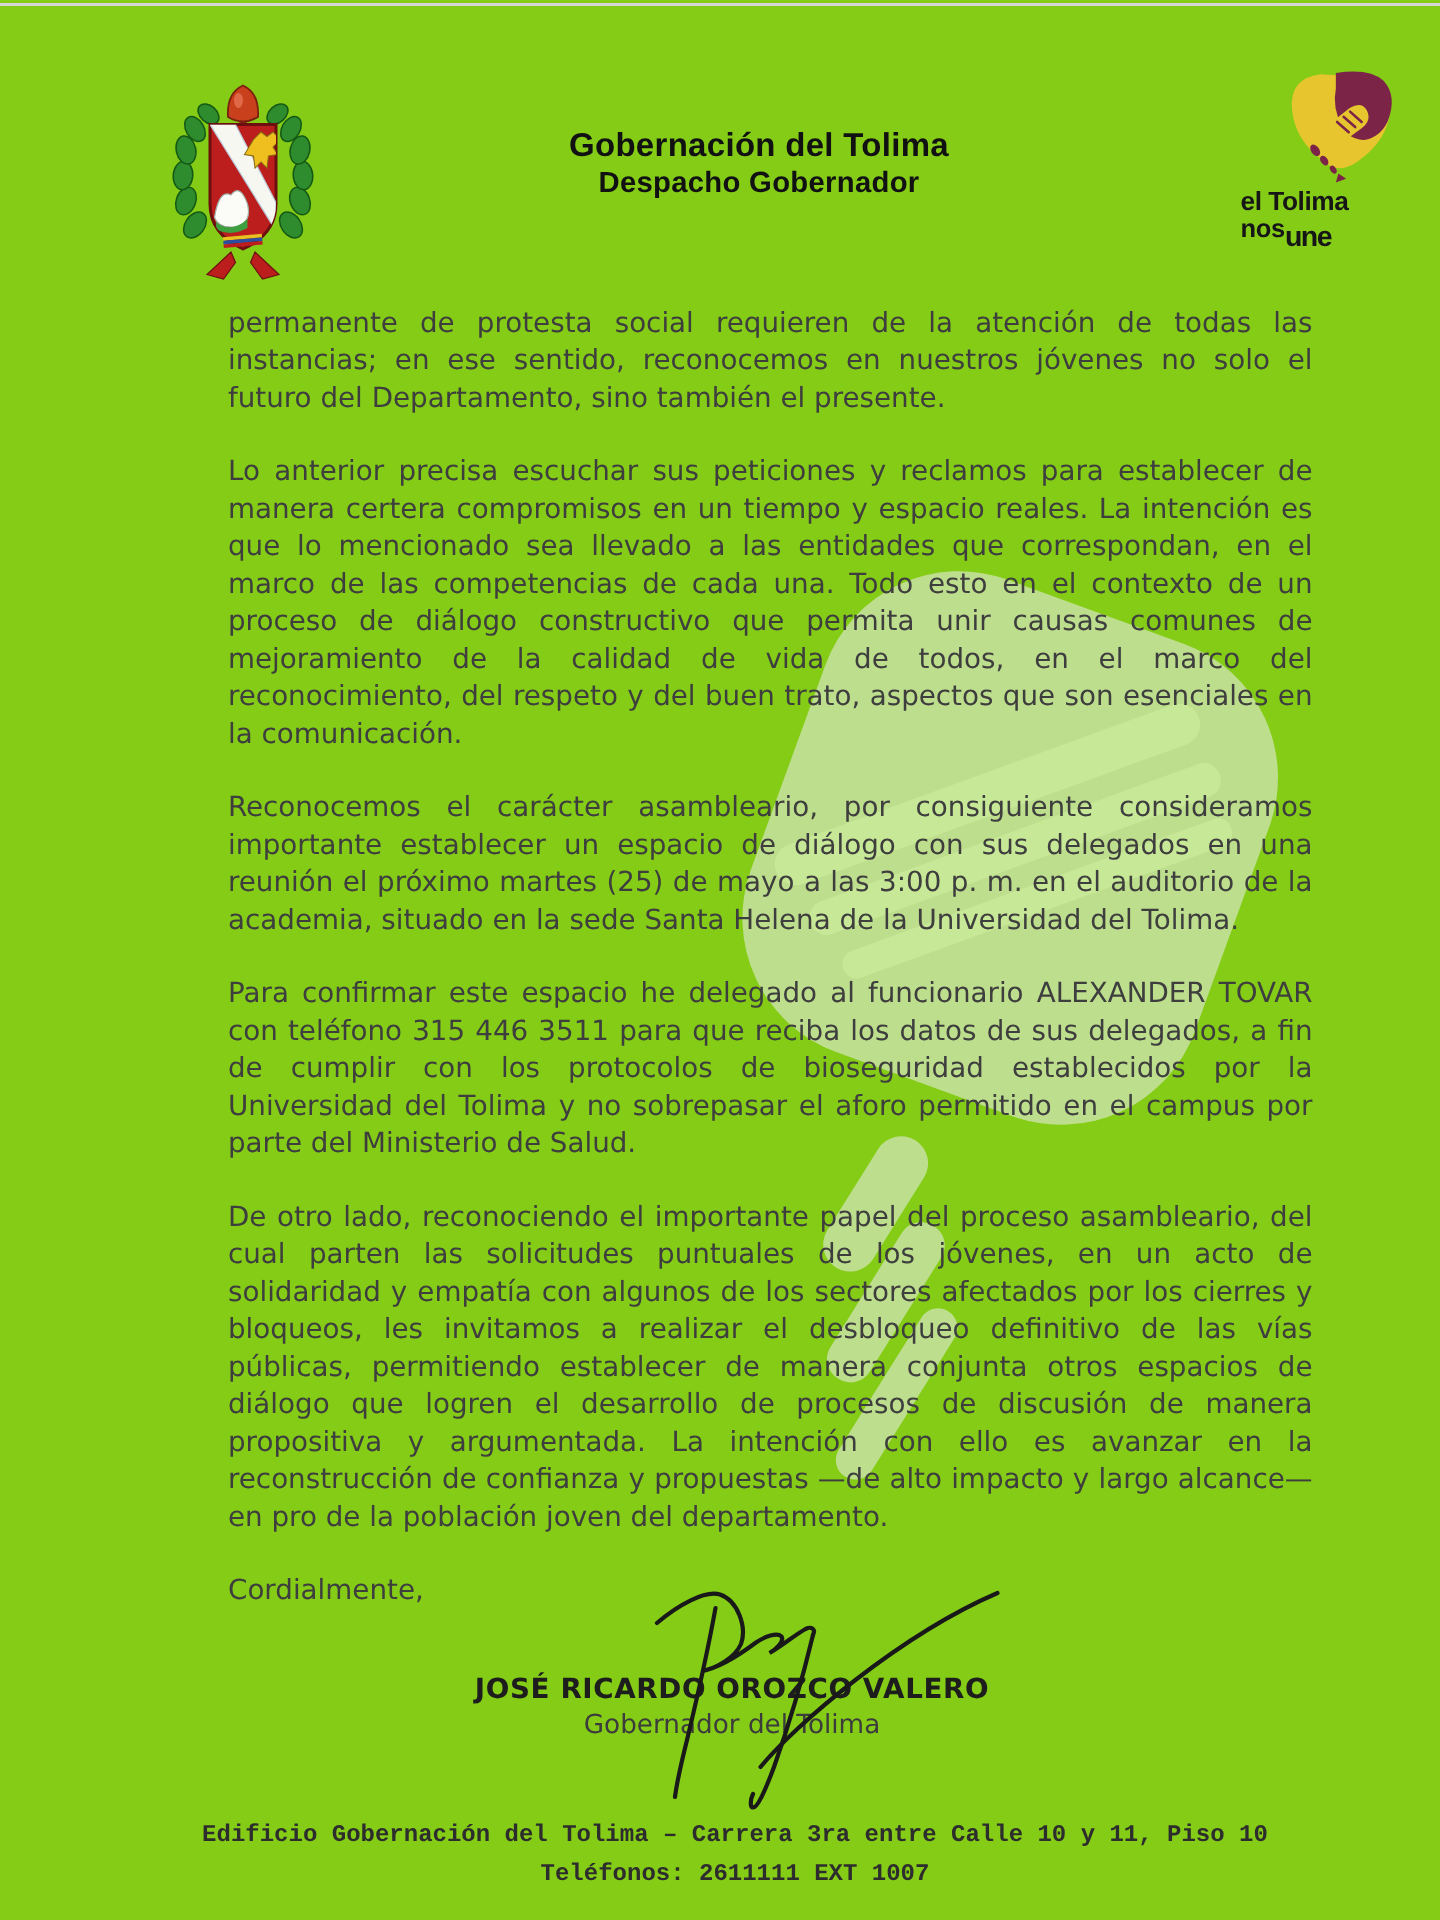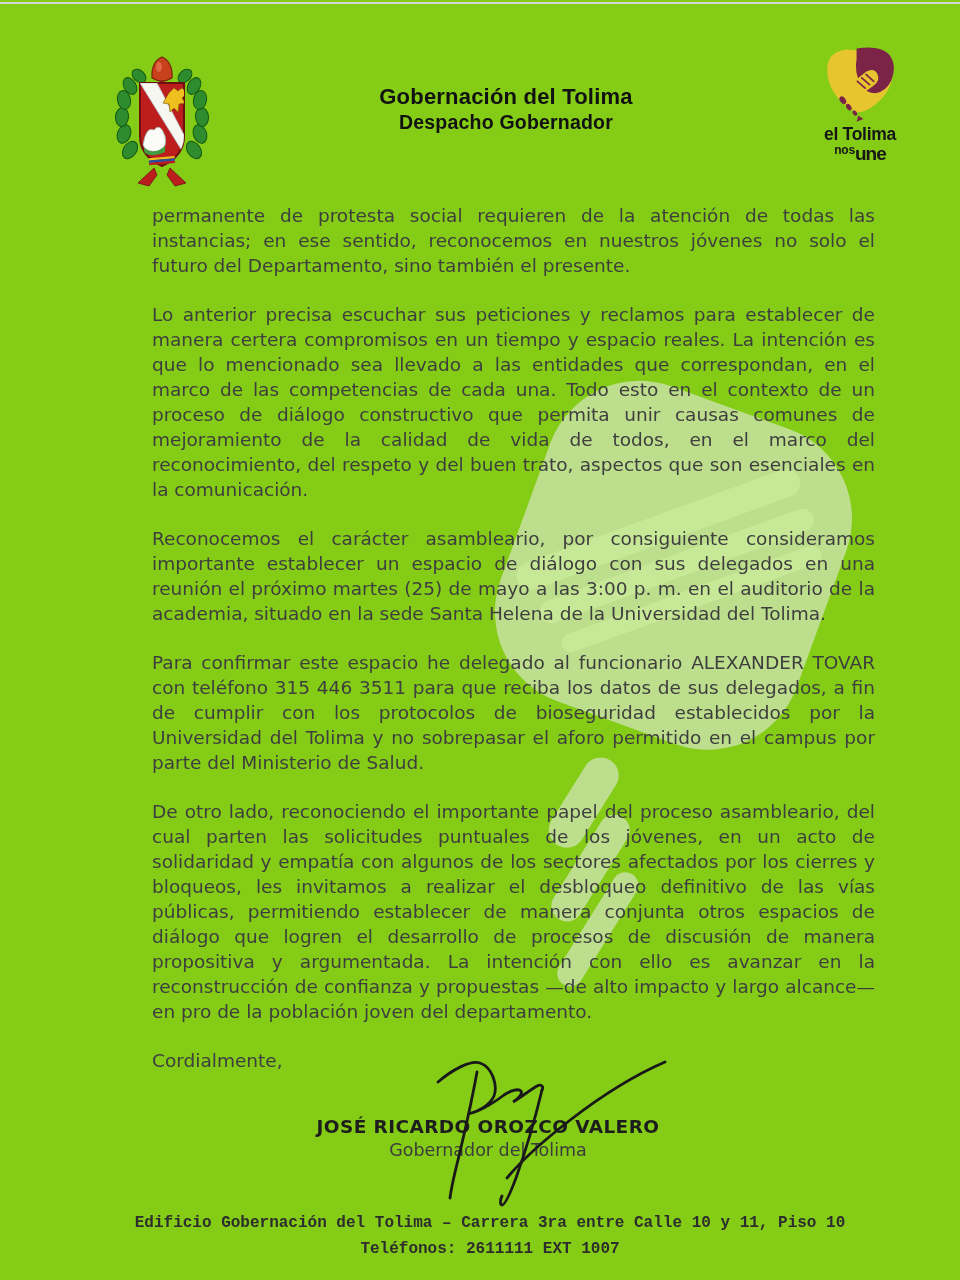--- a/index.html
+++ b/index.html
@@ -14,26 +14,26 @@
   }
   
   .coat{position:absolute;left:108px;top:50px;width:108px;height:142px;}
   .header-center{
     position:absolute;left:0;top:84px;width:100%;text-align:center;
     transform:translateX(26px);
     font-family:"Liberation Sans",sans-serif;color:#111;
   }
   .org-name{font-size:22px;font-weight:700;letter-spacing:.2px;line-height:26px;}
   .office{font-size:19.5px;font-weight:700;letter-spacing:.2px;line-height:24px;}
-  .brand{position:absolute;left:793px;top:42px;width:134px;text-align:center;}
+  .brand{position:absolute;left:827px;top:42px;width:134px;}
   .brand-emblem{display:block;margin:0 auto;}
   .wordmark{margin-top:2px;line-height:1;color:#161616;font-family:"Liberation Sans",sans-serif;}
   .wm-line1{font-size:17.5px;font-weight:800;letter-spacing:-0.3px;display:block;}
   .wm-line2{display:block;margin-top:0px;white-space:nowrap;}
-  .wm-nos{font-size:12px;font-weight:800;vertical-align:6px;letter-spacing:-0.2px;}
+  .wm-nos{font-size:17px;font-weight:800;vertical-align:6px;letter-spacing:-0.2px;}
   .wm-une{font-size:19px;font-weight:800;letter-spacing:-1px;}
   
   .watermark{position:absolute;left:425px;top:345px;z-index:0;opacity:.55;}
   
   .body-text{
     position:absolute;left:135px;top:203px;width:723px;z-index:1;
     color:#3e3e3e;font-size:18.5px;line-height:25px;margin-left:17px;
   }
   .body-text p{margin:0 0 24px 0;text-align:justify;}
   .closing{margin-top:0;}

